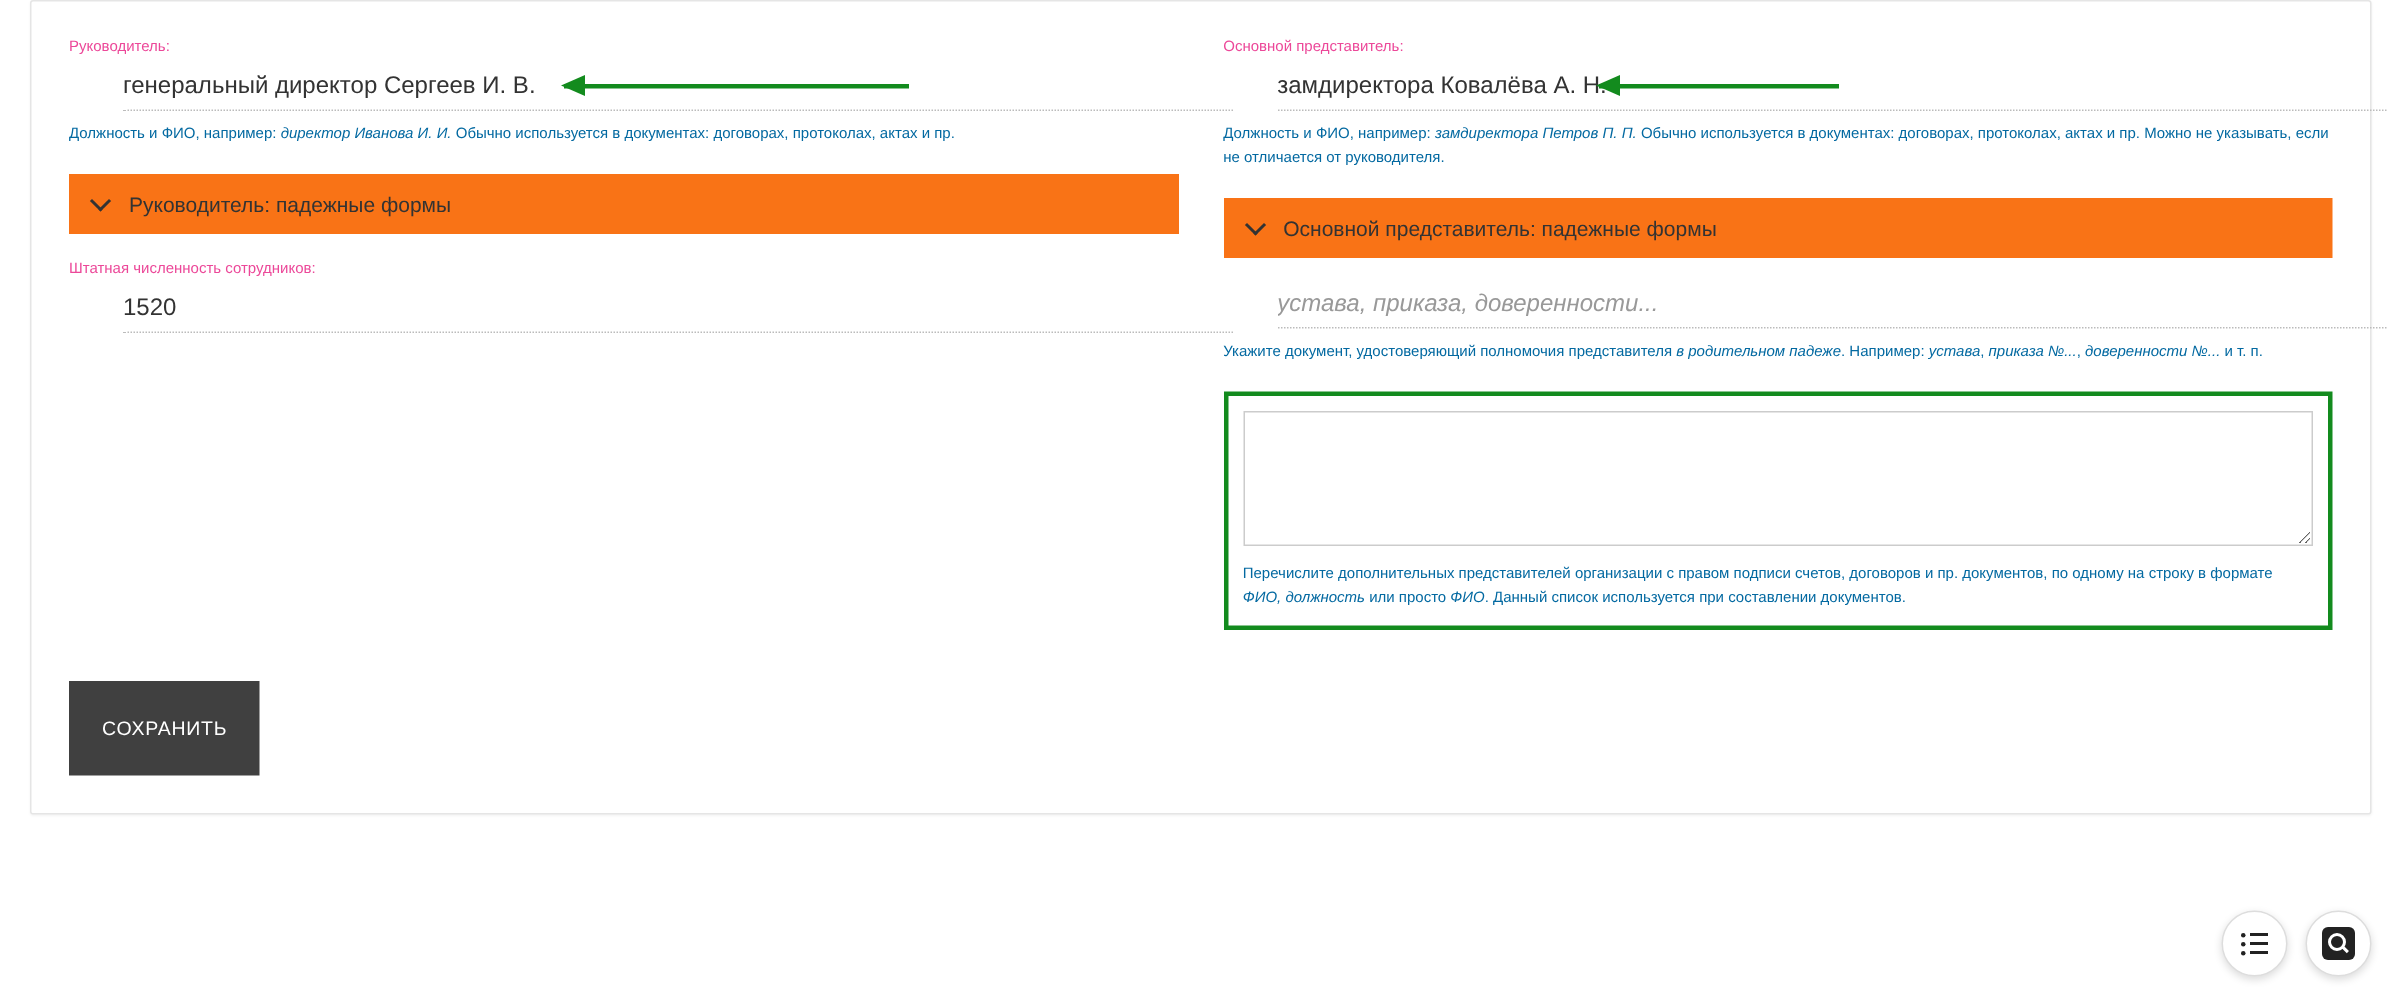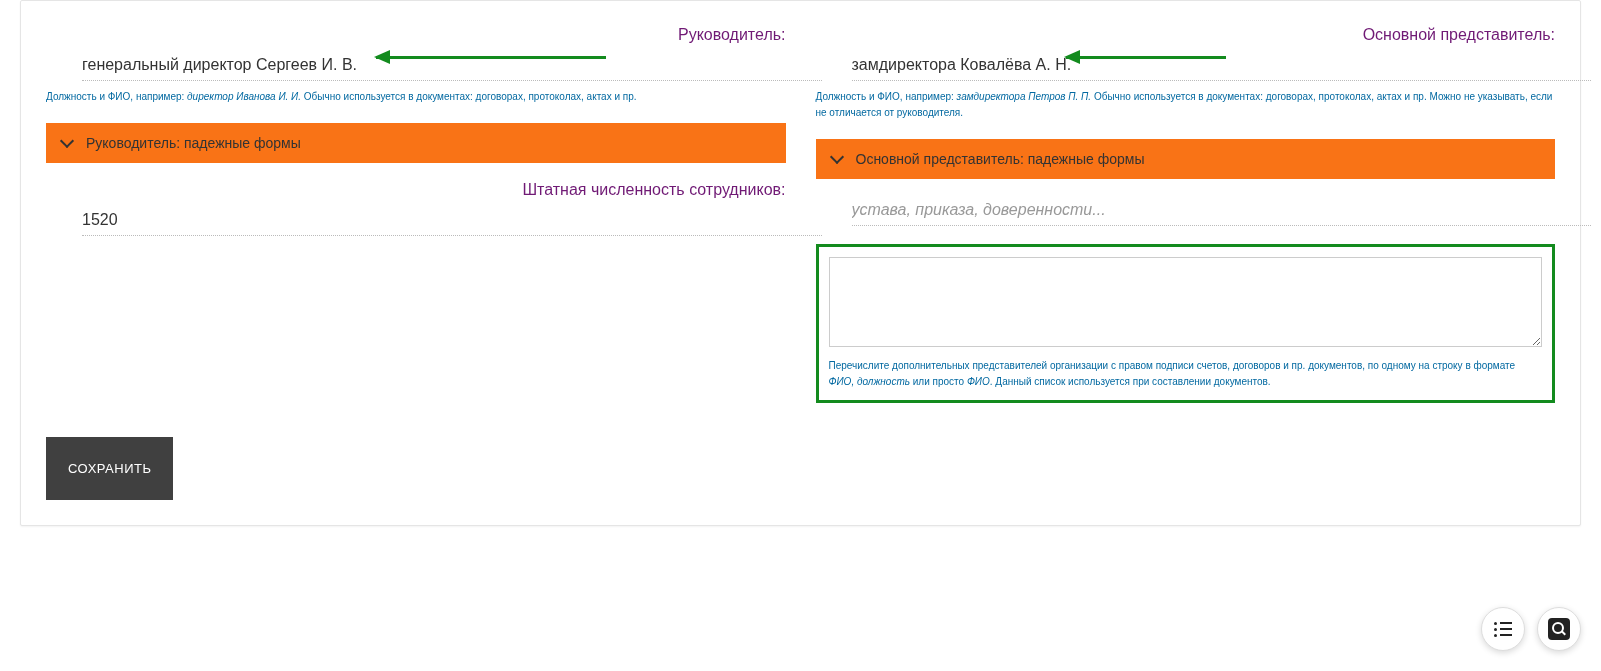--- a/index.html
+++ b/index.html
@@ -28,25 +28,24 @@
     }
     .col {
       flex: 1;
       min-width: 0;
     }
     .field-group {
       margin-bottom: 18px;
       position: relative;
     }
     .label {
-      font-size: 16px;
-      color: #701a75;
+      font-size: 10px;
+      color: #ec4899;
       margin-bottom: 8px;
       display: block;
-      text-align: right;
     }
     .input {
       width: 100%;
       border: none;
       border-bottom: 1px dotted #bbb;
       font-size: 16px;
       padding: 4px 0 6px 0;
       background: transparent;
       color: #333;
       outline: none;
@@ -259,20 +258,23 @@
         </div>
       </div>
 
       <div class="collapsible">
         <span class="chev"></span>
         <span>Основной представитель: падежные формы</span>
       </div>
 
       <div class="field-group">
         <input type="text" class="input" placeholder="устава, приказа, доверенности..." style="">
+        <div class="hint">
+          <span>Укажите документ, удостоверяющий полномочия представителя </span><em>в родительном падеже</em><span>. Например: </span><em>устава</em><span>, </span><em>приказа №...</em><span>, </span><em>доверенности №...</em><span> и т. п.</span>
+        </div>
       </div>
 
       <div class="highlight-box">
         <div class="field-group" style="margin-bottom:0">
           <textarea class="textarea" style=""></textarea>
           <div class="hint">
             <span>Перечислите дополнительных представителей организации с правом подписи счетов, договоров и пр. документов, по одному на строку в формате </span><em>ФИО, должность</em><span> или просто </span><em>ФИО</em><span>. Данный список используется при составлении документов.</span>
           </div>
         </div>
       </div>

